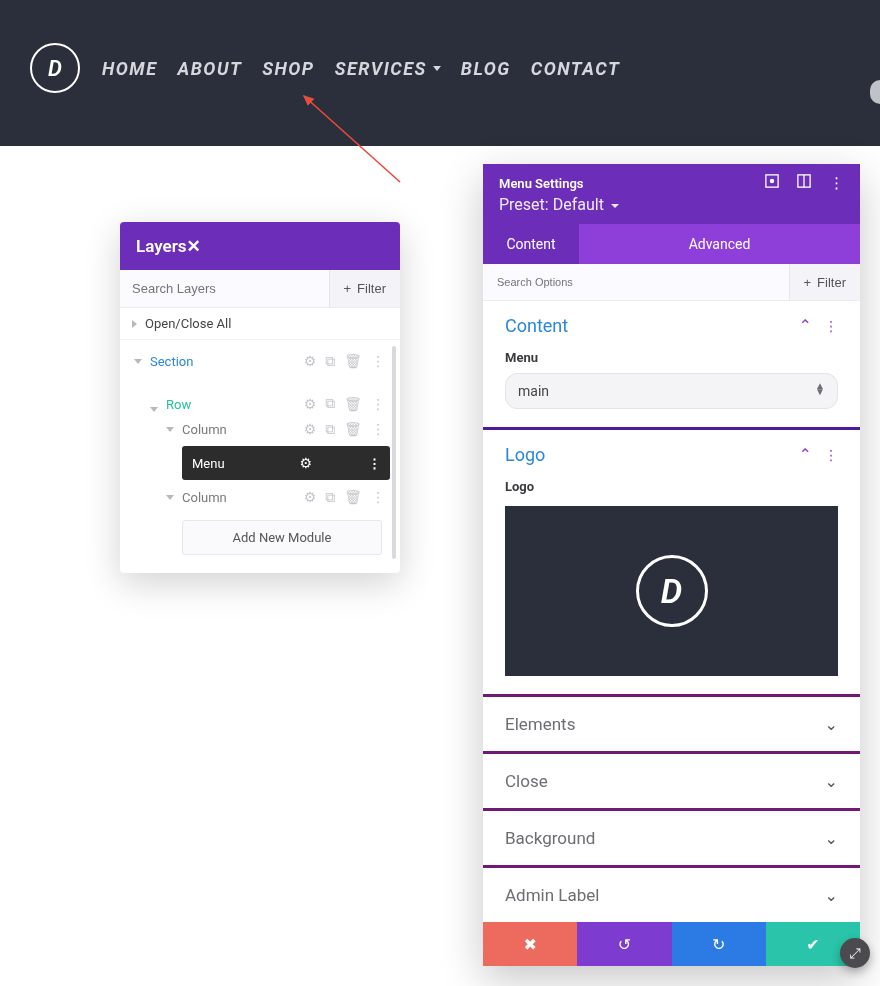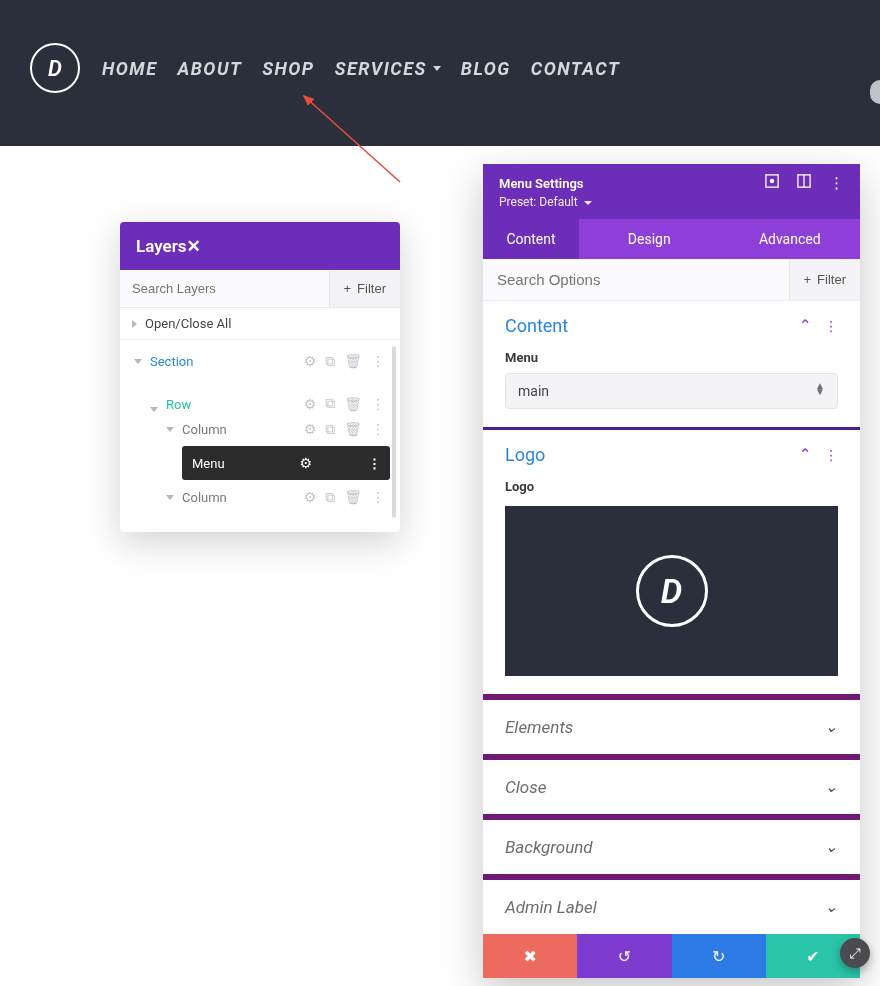--- a/index.html
+++ b/index.html
@@ -225,21 +225,21 @@
     padding: 10px 16px 10px 16px;
   }
   .sp-title-row {
     display: flex;
     align-items: center;
     justify-content: space-between;
   }
   .sp-title { font-size: 13px; font-weight: 600; }
   .sp-header-icons { display: flex; gap: 18px; align-items: center; font-size: 15px; }
   .sp-header-icons span { cursor: pointer; }
-  .sp-preset { font-size: 12px; opacity: 0.9; margin-top: 3px; }
+  .sp-preset { font-size: 16px; opacity: 0.9; margin-top: 3px; }
   .sp-preset .pcaret {
     display: inline-block;
     width: 0; height: 0;
     border-left: 4px solid transparent;
     border-right: 4px solid transparent;
     border-top: 4px solid #fff;
     vertical-align: middle;
     margin-left: 3px;
   }
   .sp-tabs {
@@ -258,21 +258,21 @@
   .sp-searchrow {
     display: flex;
     align-items: stretch;
     border-bottom: 1px solid #edecef;
     background: #fbfaff;
   }
   .sp-search {
     flex: 1;
     border: none;
     padding: 12px 14px;
-    font-size: 15px;
+    font-size: 11px;
     color: #888;
     background: transparent;
     outline: none;
   }
   .sp-filter-btn {
     border: none;
     border-left: 1px solid #e7e6eb;
     background: #f4f3f8;
     font-size: 13px;
     color: #555;
@@ -305,21 +305,21 @@
   .sp-label {
     font-size: 13px;
     color: #3b3b3f;
     font-weight: 700;
     margin-top: 14px;
   }
   .sp-select {
     margin-top: 8px;
     border: 1px solid #e4e3e8;
     background: #f4f3f6;
-    border-radius: 4px;
+    border-radius: 12px;
     padding: 9px 12px;
     font-size: 14px;
     color: #444;
     display: flex;
     justify-content: space-between;
     align-items: flex-start;
   }
   .sp-select .updown {
     font-size: 10px;
     line-height: 6px;
@@ -341,28 +341,28 @@
     display: flex;
     align-items: center;
     justify-content: center;
     color: #fff;
     font-size: 34px;
     font-weight: 600;
     font-style: italic;
   }
 
   .sp-accordion {
-    border-top: 6px solid #701a75;
+    border-top: 3px solid #701a75;
     padding: 17px 22px;
     font-size: 17px;
     color: #6d6d73;
     display: flex;
     justify-content: space-between;
+    align-items: center;
     cursor: pointer;
-    font-style: italic;
   }
   .sp-accordion .chev { font-size: 16px; color: #58585d; transform: rotate(0deg); }
 
   .sp-footer {
     display: flex;
     height: 44px;
   }
   .sp-footer > div {
     flex: 1;
     display: flex;
@@ -491,20 +491,21 @@
       <span>Column</span>
       <span class="spacer"></span>
       <span class="icons">
         <span>⚙</span>
         <span>⧉</span>
         <span>🗑</span>
         <span>⋮</span>
       </span>
     </div>
 
+    <div class="add-module">Add New Module</div>
   </div>
 
 </div>
 
 <div class="settings-panel">
   <div class="sp-header">
     <div class="sp-title-row">
       <span class="sp-title">Menu Settings</span>
       <div class="sp-header-icons">
         <span>
@@ -523,21 +524,20 @@
       </div>
     </div>
     <div class="sp-preset">
       <span>Preset: Default</span>
       <span class="pcaret"></span>
     </div>
   </div>
 
   <div class="sp-tabs">
     <div class="sp-tab active">Content</div>
-    <div class="sp-tab">Design</div>
     <div class="sp-tab">Advanced</div>
   </div>
 
   <div class="sp-searchrow">
     <input class="sp-search" placeholder="Search Options" style="">
     <button class="sp-filter-btn">
       <span>+</span>
       <span>Filter</span>
     </button>
   </div>

